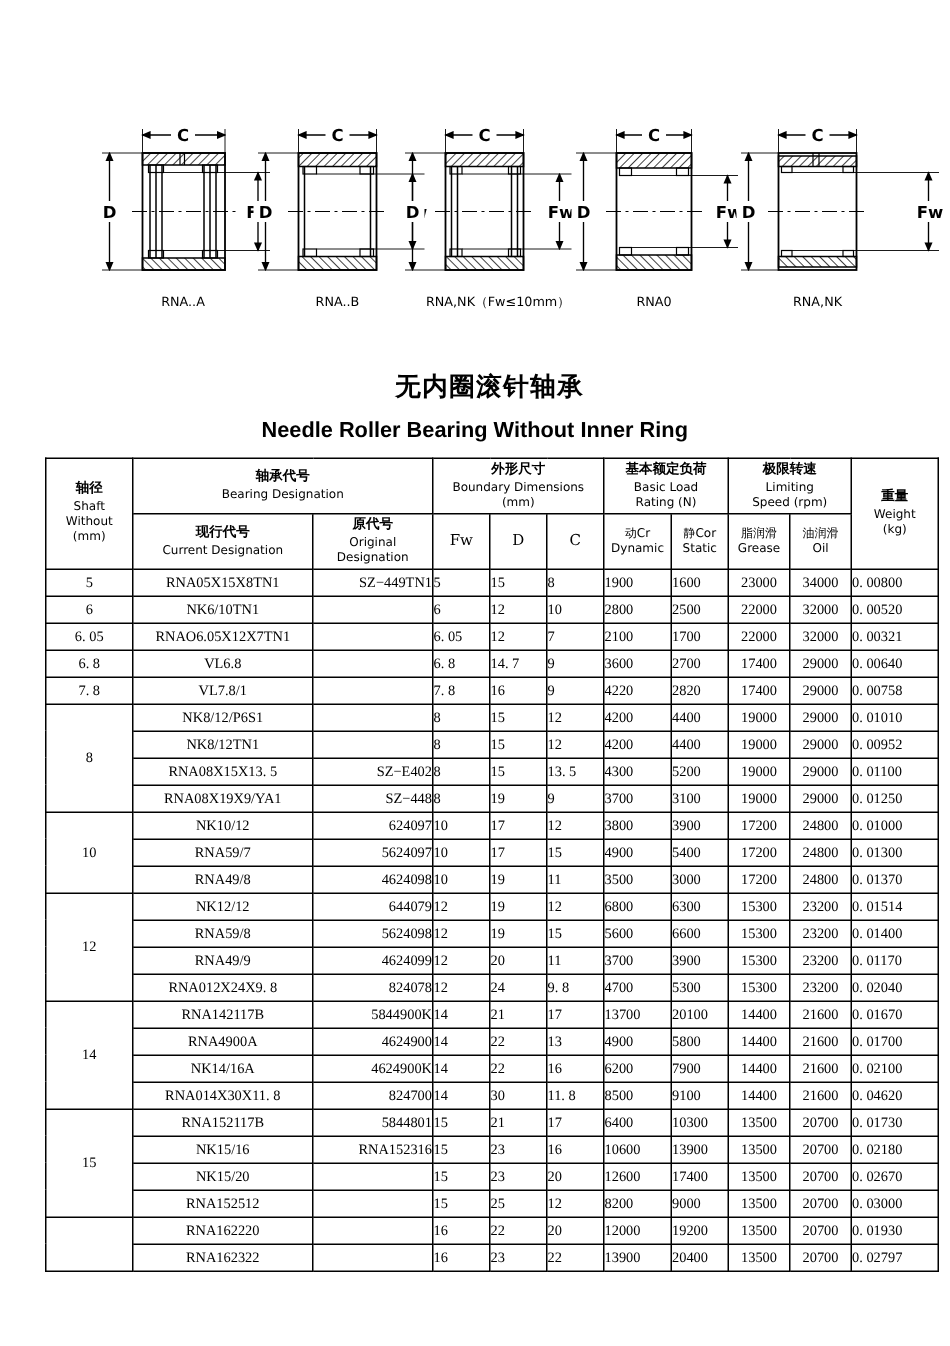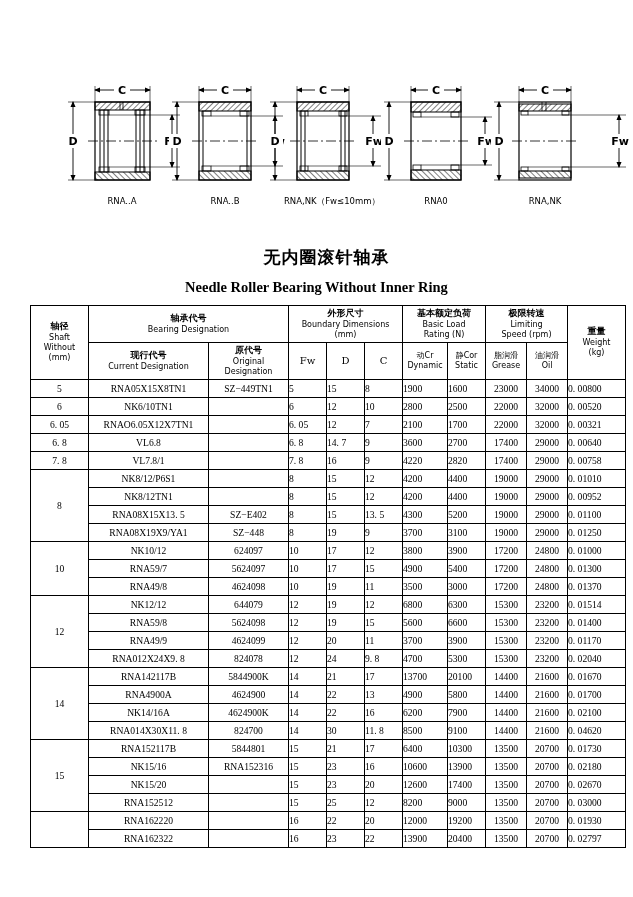--- a/index.html
+++ b/index.html
@@ -38,21 +38,21 @@
     font-size: 17px;
     letter-spacing: 1px;
     margin-left: 10px;
   }
   .title-en {
     position: absolute;
     left: 0;
     top: 279px;
     width: 633px;
     text-align: center;
-    font-family: Liberation Serif, serif;
+    font-family: Liberation Sans, sans-serif;
     font-weight: bold;
     font-size: 14.5px;
   }
 
   
   #bearing-table {
     position: absolute;
     left: 30px;
     top: 305px;
     width: 595px;
@@ -96,21 +96,21 @@
   #bearing-table tbody td {
     height: 17px;
     font-family: "Liberation Serif", serif;
     font-size: 9.6px;
     line-height: 17px;
     white-space: nowrap;
     overflow: hidden;
   }
   td.c-shaft   { text-align: center; }
   td.c-cur     { text-align: center;  padding-left: 3px; }
-  td.c-orig    { text-align: center;  padding-left: 3px; }
+  td.c-orig    { text-align: right;  padding-left: 3px; }
   td.c-dim     { text-align: left;  padding-left: 3px; }
   td.c-load    { text-align: left;  padding-left: 3px; }
   td.c-speed   { text-align: center;  padding-left: 3px; }
   td.c-weight  { text-align: left;  padding-left: 3px; }
 
   
   col.w-shaft  { width: 58px; }
   col.w-cur    { width: 120px; }
   col.w-orig   { width: 80px; }
   col.w-fw     { width: 38px; }

